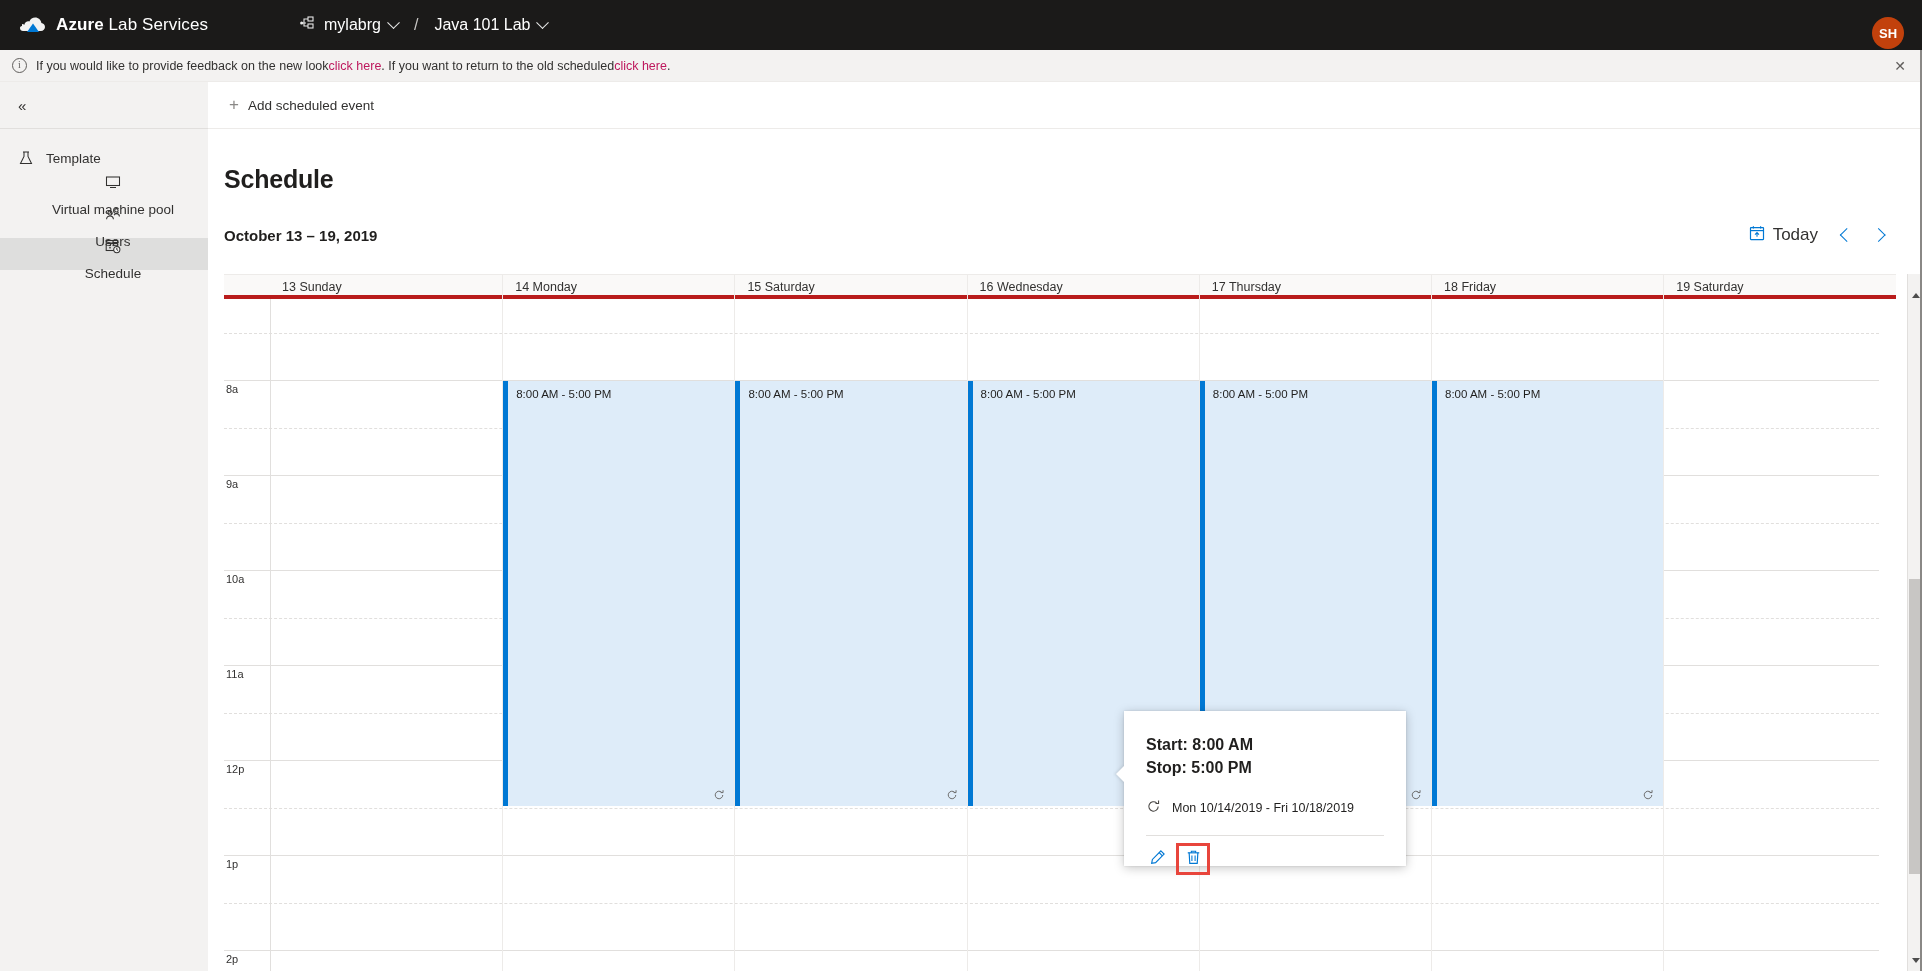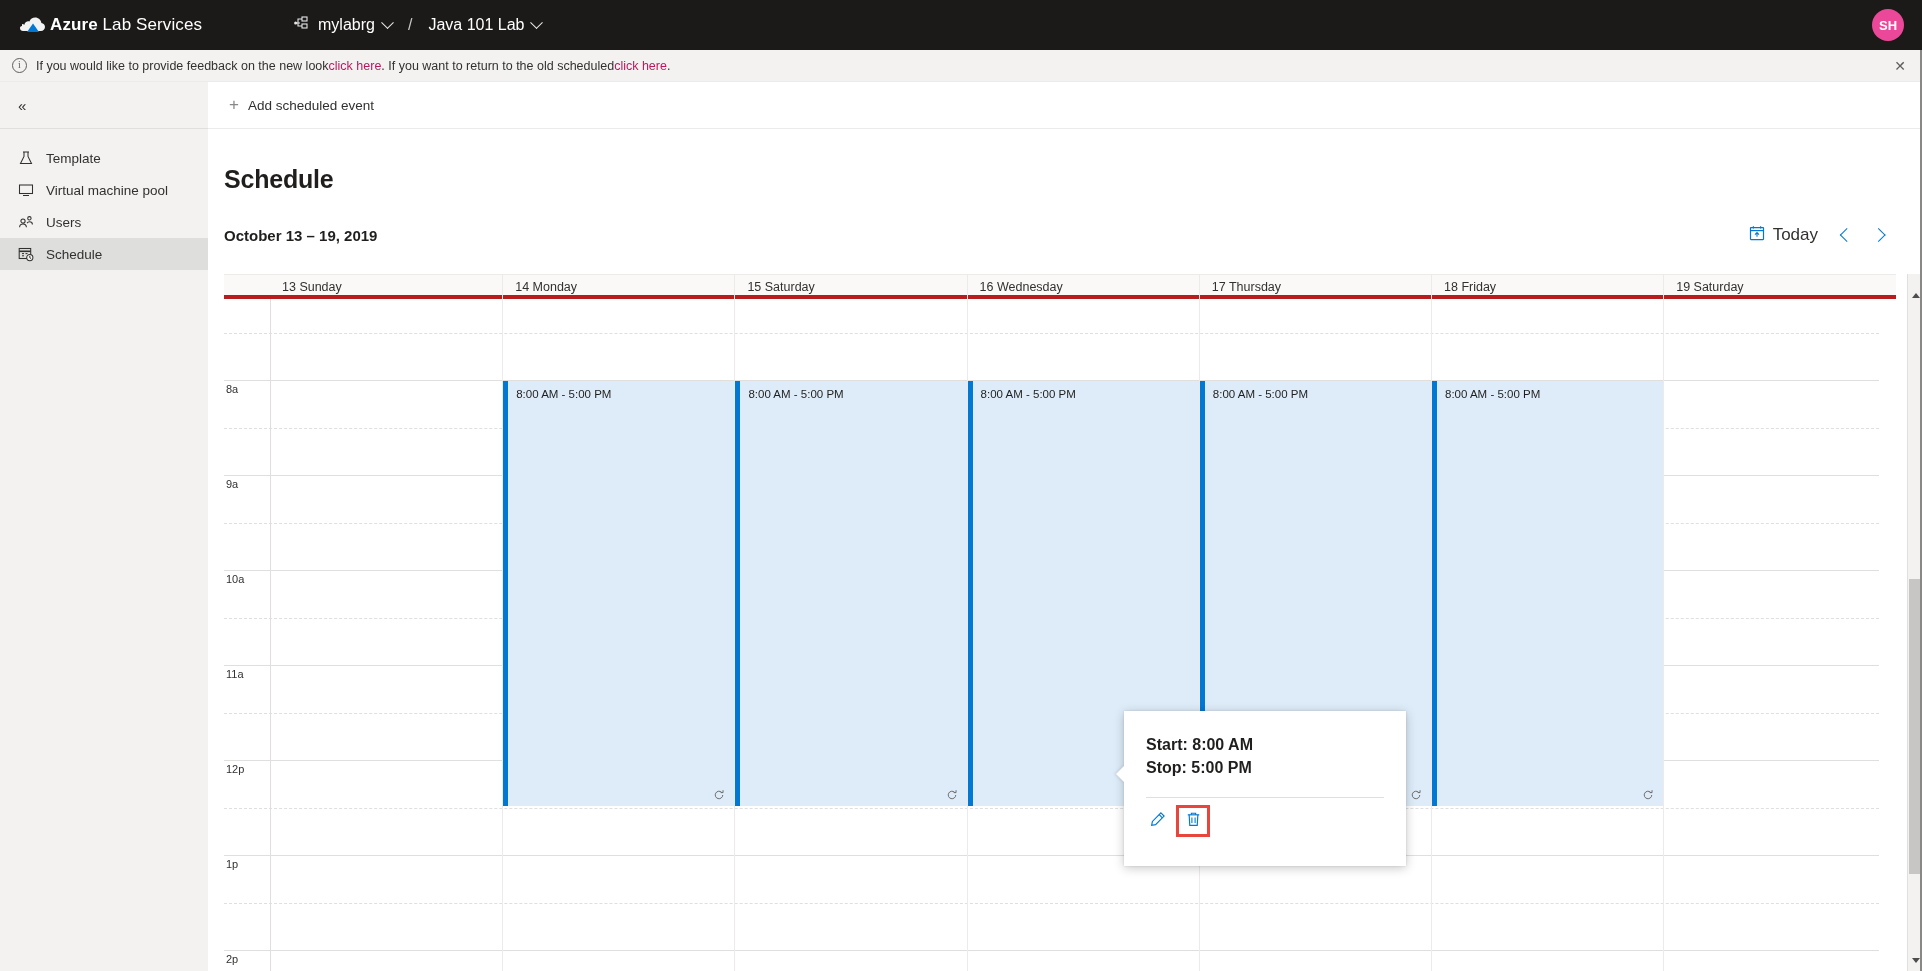--- a/index.html
+++ b/index.html
@@ -11,21 +11,21 @@
   }
 
   
   .topbar {
     position: absolute; top: 0; left: 0;
     width: 1922px; height: 50px;
     background: #1b1a19;
     display: flex; align-items: center;
   }
   .brand {
-    display: flex; align-items: center; gap: 4px;
+    display: flex; align-items: center; gap: 10px;
     margin-left: 20px;
   }
   .brand-logo { width: 26px; height: 22px; position: relative; }
   .brand-text {
     color: #ffffff; font-size: 17px; letter-spacing: .1px;
     white-space: nowrap;
   }
   .brand-text b { font-weight: 700; }
   .brand-text span { font-weight: 400; }
   .breadcrumb {
@@ -37,23 +37,23 @@
     color: #ffffff; font-size: 16px; white-space: nowrap;
   }
   .crumb-sep { color: #c8c6c4; font-size: 16px; margin: 0 6px; }
   .chev-dn {
     display: inline-block; width: 9px; height: 9px;
     border-right: 1.6px solid #e8e8e8;
     border-bottom: 1.6px solid #e8e8e8;
     transform: rotate(45deg) translate(-2px,-2px);
   }
   .avatar {
-    position: absolute; right: 18px; top: 9px;
+    position: absolute; right: 18px; top: 17px;
     width: 32px; height: 32px; border-radius: 50%;
-    background: #ec4899; color: #fff;
+    background: #c2410c; color: #fff;
     font-size: 13px; font-weight: 600;
     display: flex; align-items: center; justify-content: center;
   }
 
   
   .notif {
     position: absolute; top: 50px; left: 0;
     width: 1922px; height: 32px;
     background: #f3f2f1;
     border-bottom: 1px solid #edebe9;
@@ -84,21 +84,21 @@
     padding-left: 18px; cursor: pointer;
     border-bottom: 1px solid #e1dfdd;
   }
   .collapse-glyph { color: #323130; font-size: 15px; letter-spacing: -2px; }
   .nav-item {
     height: 32px; display: flex; align-items: center;
     padding-left: 18px; gap: 12px;
     font-size: 13.5px; color: #323130; cursor: pointer;
   }
   .nav-item.first { margin-top: 13px; }
-  .nav-item + .nav-item { margin-top: 0px; }
+  .nav-item + .nav-item { margin-top: 0px; flex-direction: column; }
   .nav-item.selected { background: #dededd; }
   .nav-ico { width: 16px; height: 16px; flex: 0 0 16px; display:block; }
 
   
   .main {
     position: absolute; top: 82px; left: 208px;
     width: 1714px; height: 889px;
     background: #ffffff;
   }
   .cmdbar {
@@ -488,20 +488,29 @@
             </svg></span>
         </div>
       </div>
 
     <div class="popup">
       <div class="popup-beak"></div>
       <div class="popup-times">
         <div>Start: 8:00 AM</div>
         <div>Stop: 5:00 PM</div>
       </div>
+      <div class="popup-recur">
+        <span>
+          <svg width="15" height="15" viewBox="0 0 16 16">
+            <path d="M13 8a5 5 0 1 1-1.6-3.7" fill="none" stroke="#484644" stroke-width="1.15"></path>
+            <path d="M13.4 1.6v3.2h-3.2" fill="none" stroke="#484644" stroke-width="1.15"></path>
+          </svg>
+        </span>
+        <span>Mon 10/14/2019 - Fri 10/18/2019</span>
+      </div>
       <div class="popup-divider"></div>
       <div class="popup-actions">
         <div class="act-btn">
           <span>
             <svg width="17" height="17" viewBox="0 0 16 16">
               <path d="M11.2 1.8l3 3-8 8-3.7.7.7-3.7z" fill="none" stroke="#0078d4" stroke-width="1.1"></path>
               <path d="M9.6 3.4l3 3" stroke="#0078d4" stroke-width="1.1"></path>
             </svg>
           </span>
         </div>

